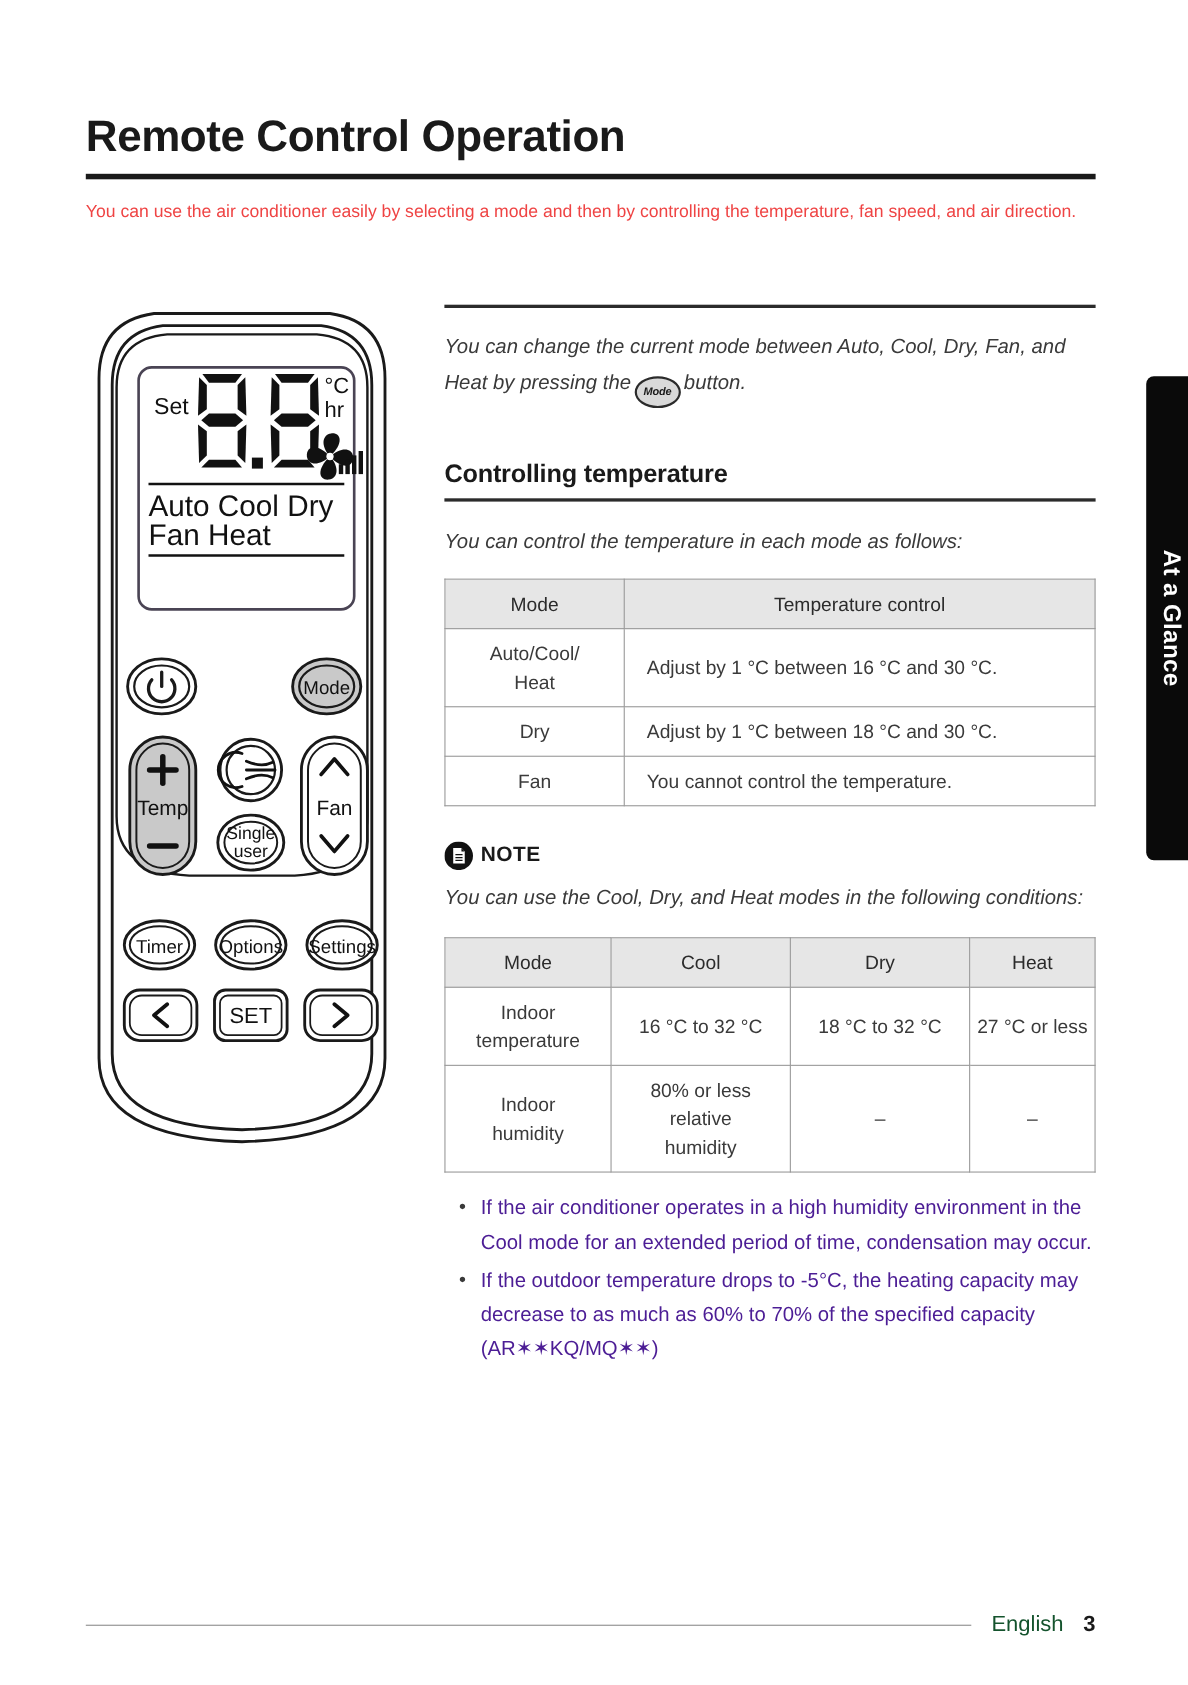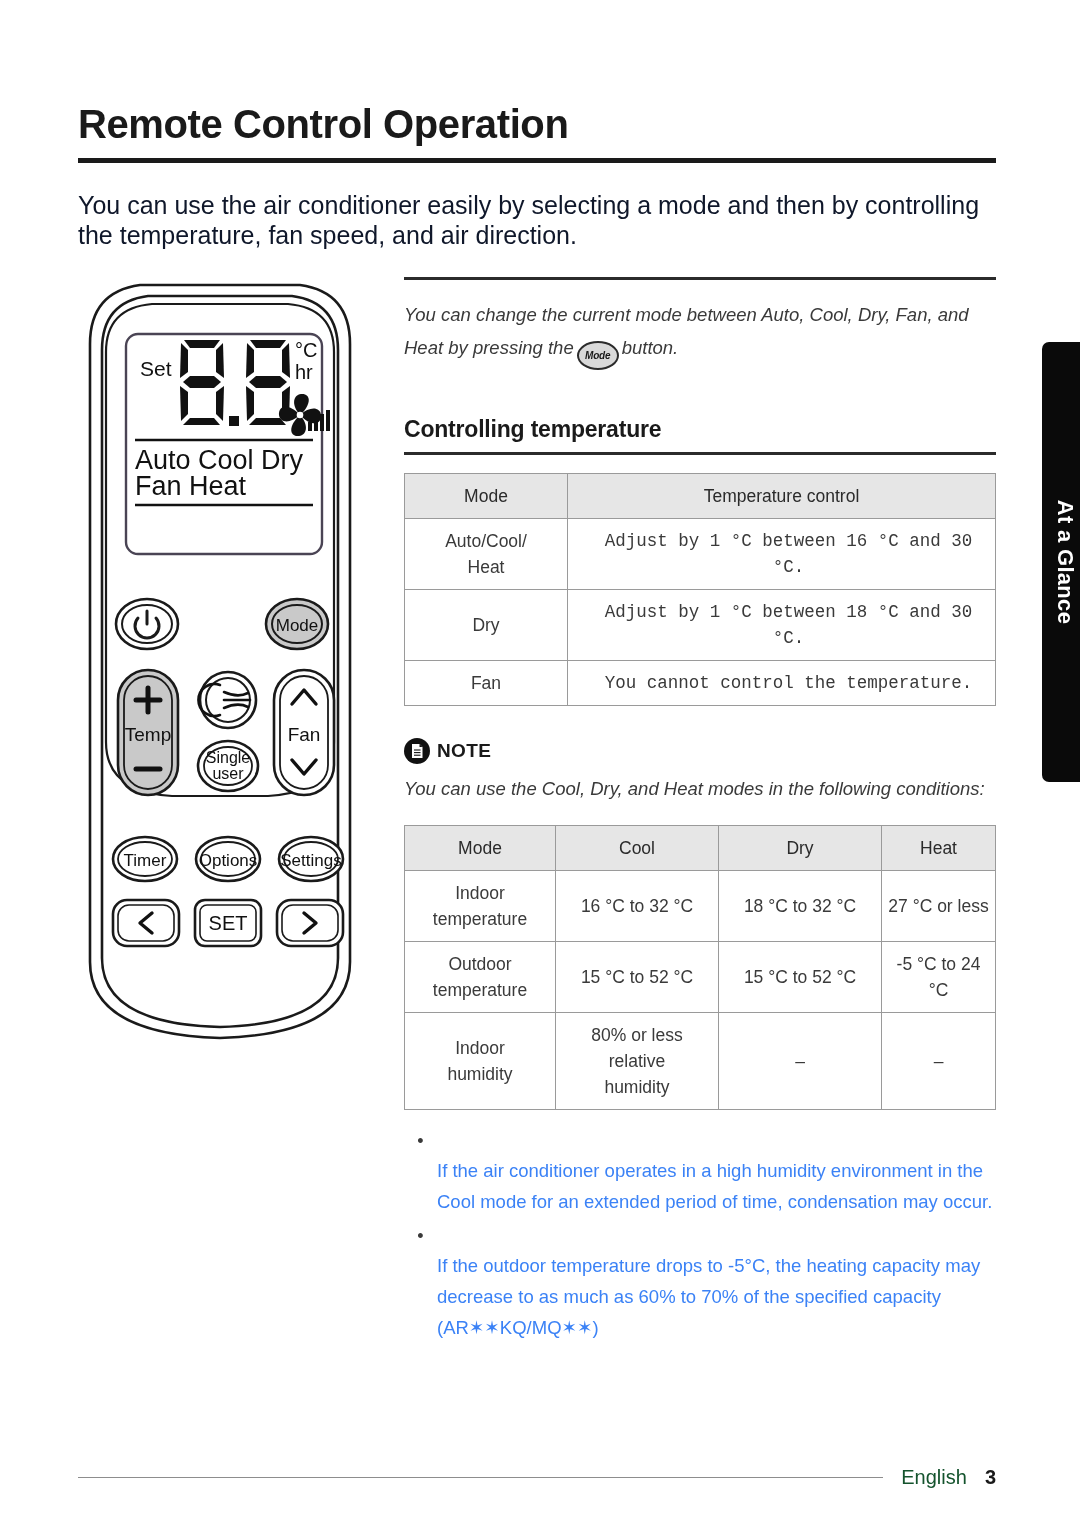--- a/index.html
+++ b/index.html
@@ -32,25 +32,25 @@
     left: 78px;
     top: 158px;
     width: 918px;
     height: 5px;
     background: #1a1a1a;
   }
 
   .intro {
     position: absolute;
     left: 78px;
-    top: 190px;
+    top: 178px;
     width: 918px;
-    font-size: 25px;
+    font-size: 16px;
     line-height: 30px;
-    color: #0f172a;
+    color: #ef4444;
   }
 
   
   .side-tab {
     position: absolute;
     left: 1042px;
     top: 342px;
     width: 46px;
     height: 440px;
     background: #0a0a0a;
@@ -140,23 +140,22 @@
     font-weight: normal;
     text-align: center;
     line-height: 26px;
     padding: 9px 6px;
   }
   table.doc-table th {
     background: #e6e6e6;
     color: #2b2b2b;
   }
   table.doc-table td.left {
-    text-align: center;
+    text-align: left;
     padding-left: 20px;
-    font-family: Liberation Mono, monospace;
   }
 
   
   .note-head {
     display: flex;
     align-items: center;
     gap: 7px;
   }
   .note-icon {
     width: 26px;
@@ -179,23 +178,22 @@
   .bullet-dot {
     flex: 0 0 33px;
     font-size: 18px;
     line-height: 31px;
     color: #3a3a3a;
     text-align: center;
   }
   .bullet-text {
     font-size: 18.5px;
     line-height: 31px;
-    color: #3b82f6;
+    color: #4c1d95;
     flex: 1;
-    margin-top: 29px;
   }
 
   
   .footer {
     position: absolute;
     left: 78px;
     top: 1466px;
     width: 918px;
     display: flex;
     align-items: center;
@@ -381,20 +379,21 @@
 
   <div class="sec-rule"></div>
 
   <div class="body-text" style="margin-top:18px;">
     <span>You can change the current mode between Auto, Cool, Dry, Fan, and Heat by pressing the</span><span class="inline-mode-btn">Mode</span><span>button.</span>
   </div>
 
   <div class="sec-head" style="margin-top:46px;">Controlling temperature</div>
   <div class="sec-rule"></div>
 
+  <div class="body-text" style="margin-top:19px;">You can control the temperature in each mode as follows:</div>
 
   <table class="doc-table" style="margin-top:18px;">
     <thead>
       <tr>
         <th style="width:150px;">Mode</th>
         <th>Temperature control</th>
       </tr>
     </thead>
     <tbody>
       <tr>
@@ -437,27 +436,20 @@
         <th>Heat</th>
       </tr>
     </thead>
     <tbody>
       <tr>
         <td style="white-space:pre-line;">Indoor
 temperature</td>
         <td>16 °C to 32 °C</td>
         <td>18 °C to 32 °C</td>
         <td>27 °C or less</td>
-      </tr>
-      <tr>
-        <td style="white-space:pre-line;">Outdoor
-temperature</td>
-        <td>15 °C to 52 °C</td>
-        <td>15 °C to 52 °C</td>
-        <td>-5 °C to 24 °C</td>
       </tr>
       <tr>
         <td style="white-space:pre-line;">Indoor
 humidity</td>
         <td style="white-space:pre-line;">80% or less
 relative
 humidity</td>
         <td>–</td>
         <td>–</td>
       </tr>

